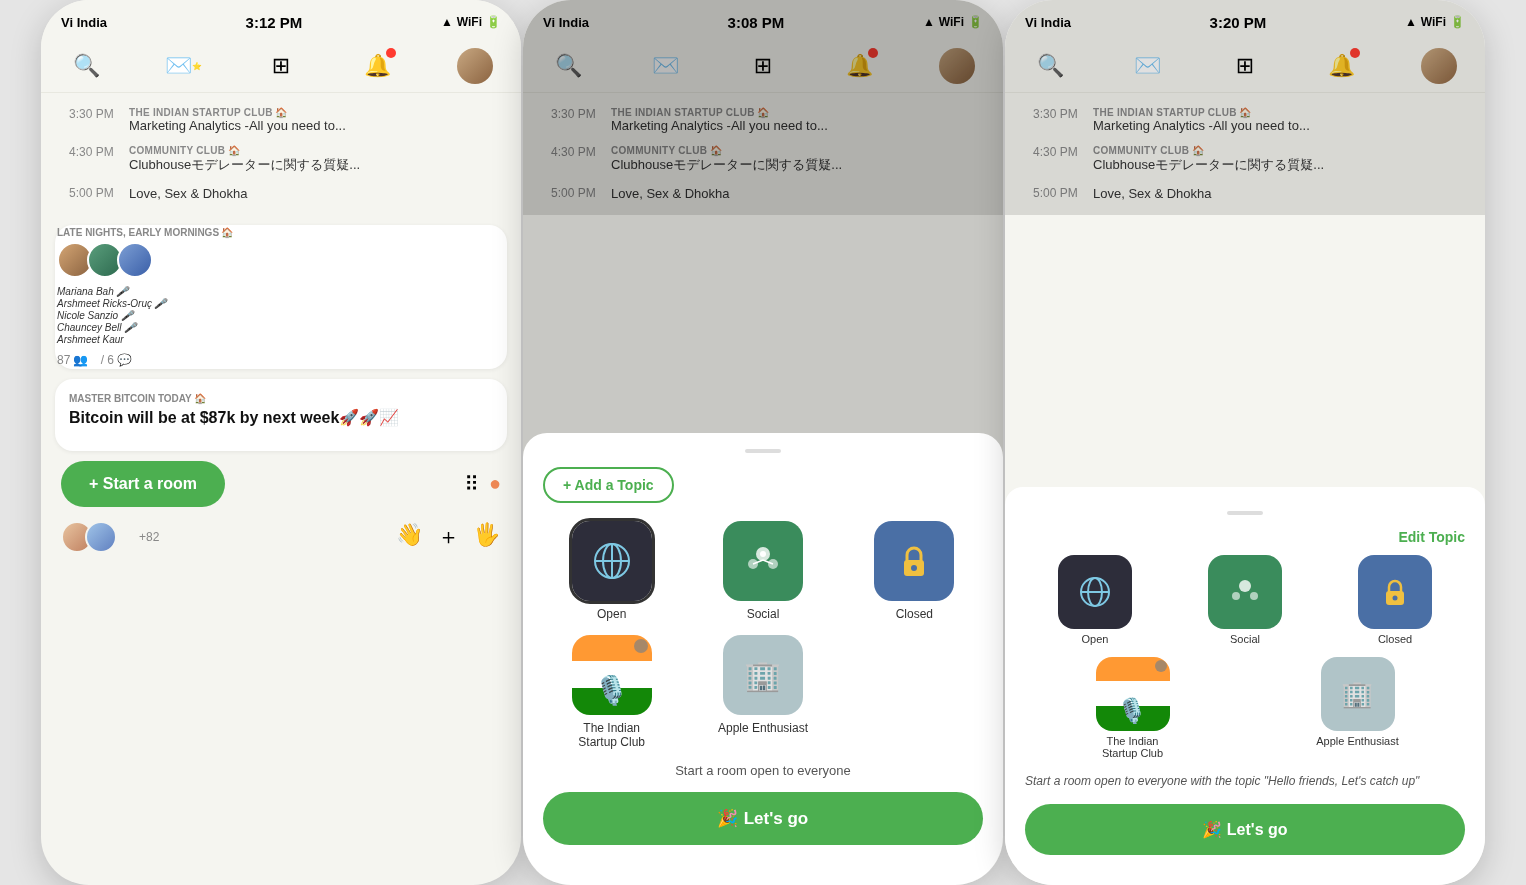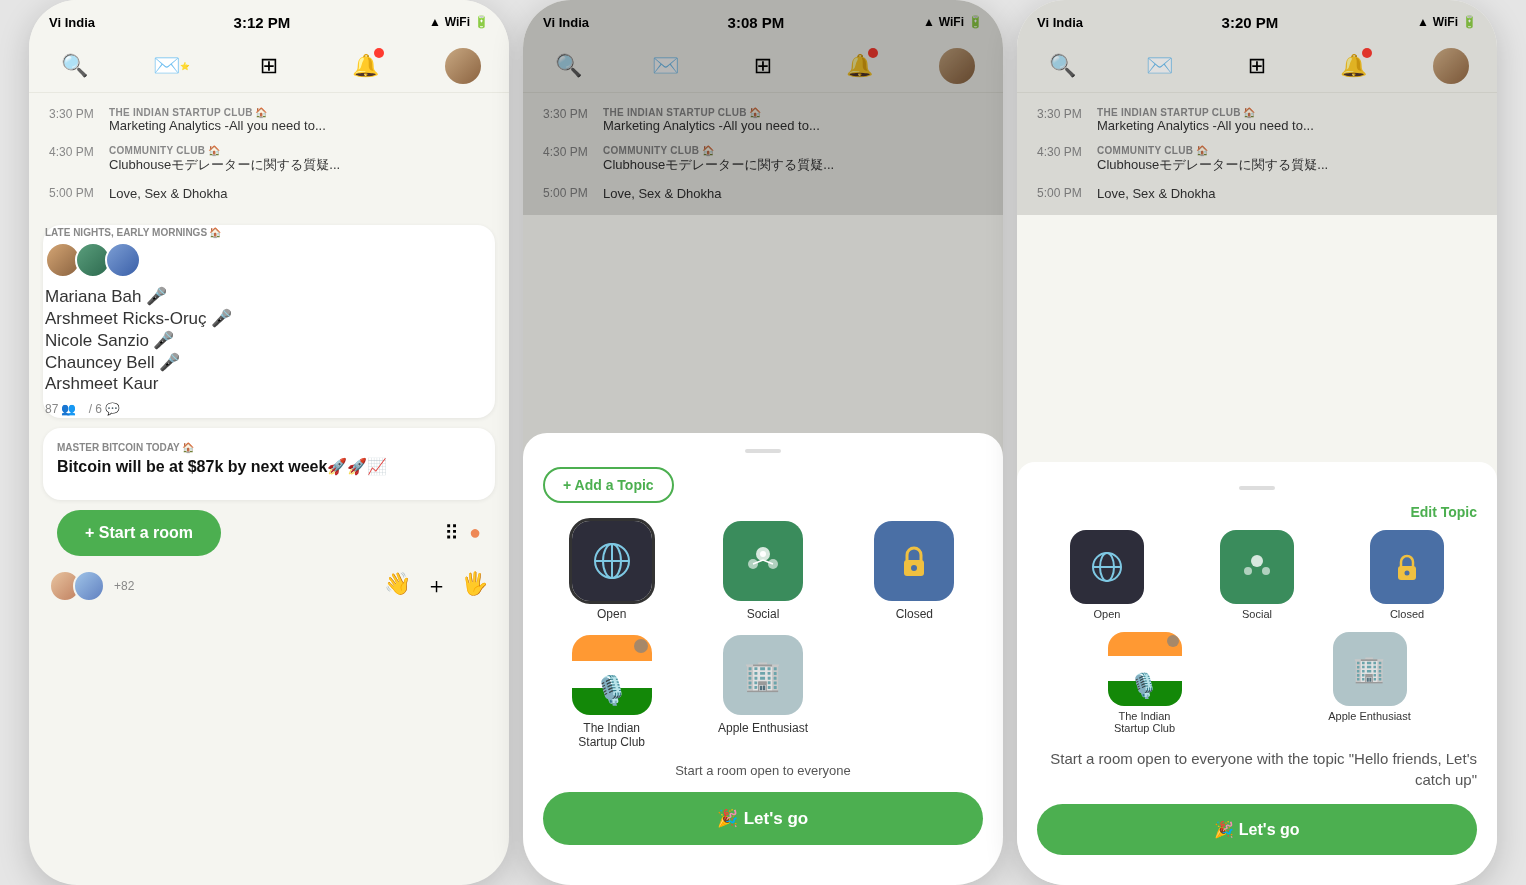--- a/index.html
+++ b/index.html
@@ -8,21 +8,21 @@
       font-family: -apple-system, BlinkMacSystemFont, 'Segoe UI', sans-serif;
       display: flex;
       justify-content: center;
       align-items: center;
       min-height: 100vh;
       gap: 0;
     }
     .phone-container {
       display: flex;
       flex-direction: row;
-      gap: 14px;
+      gap: 2px;
       align-items: flex-start;
     }
     .phone {
       width: 480px;
       height: 885px;
       background: #f5f5f0;
       border-radius: 48px;
       overflow: hidden;
       position: relative;
       box-shadow: 0 8px 32px rgba(0,0,0,0.18);
@@ -72,21 +72,21 @@
       background: linear-gradient(135deg, #c8a882, #8b6340);
     }
     
     .schedule-section {
       background: #f5f5f0;
       padding: 8px 0;
     }
     .schedule-item {
       display: flex;
       align-items: flex-start;
-      padding: 6px 20px;
+      padding: 6px 28px;
       gap: 10px;
     }
     .schedule-time {
       font-size: 12px;
       color: #888;
       min-width: 50px;
       font-weight: 500;
     }
     .schedule-content {}
     .schedule-club {
@@ -121,22 +121,23 @@
       font-weight: 700;
       color: #111;
       margin-bottom: 10px;
     }
     .speakers-list {
       display: flex;
       flex-direction: column;
       gap: 1px;
     }
     .speaker-name {
-      font-size: 17px;
+      font-size: 10px;
       color: #333;
+      font-style: italic;
     }
     .room-stats {
       display: flex;
       gap: 12px;
       margin-top: 8px;
       color: #888;
       font-size: 12px;
     }
     .avatar-group {
       display: flex;
@@ -170,38 +171,38 @@
       font-weight: 700;
       cursor: pointer;
       display: flex;
       align-items: center;
       gap: 6px;
     }
     .bottom-bar {
       display: flex;
       justify-content: space-between;
       align-items: center;
-      padding: 0 28px;
+      padding: 0 20px;
       margin-top: 8px;
     }
     .avatar-stack {
       display: flex;
     }
     .av-stack-item {
       width: 32px; height: 32px;
       border-radius: 50%;
       border: 2px solid #f5f5f0;
       margin-right: -8px;
     }
     .avs1 { background: linear-gradient(135deg, #e8c4a0, #c08060); }
     .avs2 { background: linear-gradient(135deg, #a0c4e8, #6080c0); }
     .plus-count {
       font-size: 12px;
       color: #888;
-      margin-left: 17px;
+      margin-left: 30px;
       align-self: center;
       text-align: center;
     }
     .bottom-icons {
       display: flex;
       gap: 14px;
       font-size: 22px;
     }
 
     
@@ -345,25 +346,26 @@
       text-align: center;
       font-weight: 500;
     }
     .topic-grid-3-row2 {
       display: grid;
       grid-template-columns: repeat(2, 1fr);
       gap: 10px;
       margin-bottom: 14px;
     }
     .start-room-desc {
-      font-size: 15px;
+      font-size: 12px;
       color: #555;
-      text-align: right;
+      text-align: left;
       margin-bottom: 14px;
       line-height: 1.4;
+      font-style: italic;
     }
     .lets-go-btn-3 {
       background: #4caf50;
       color: #fff;
       border: none;
       border-radius: 28px;
       padding: 16px;
       font-size: 16px;
       font-weight: 700;
       cursor: pointer;

